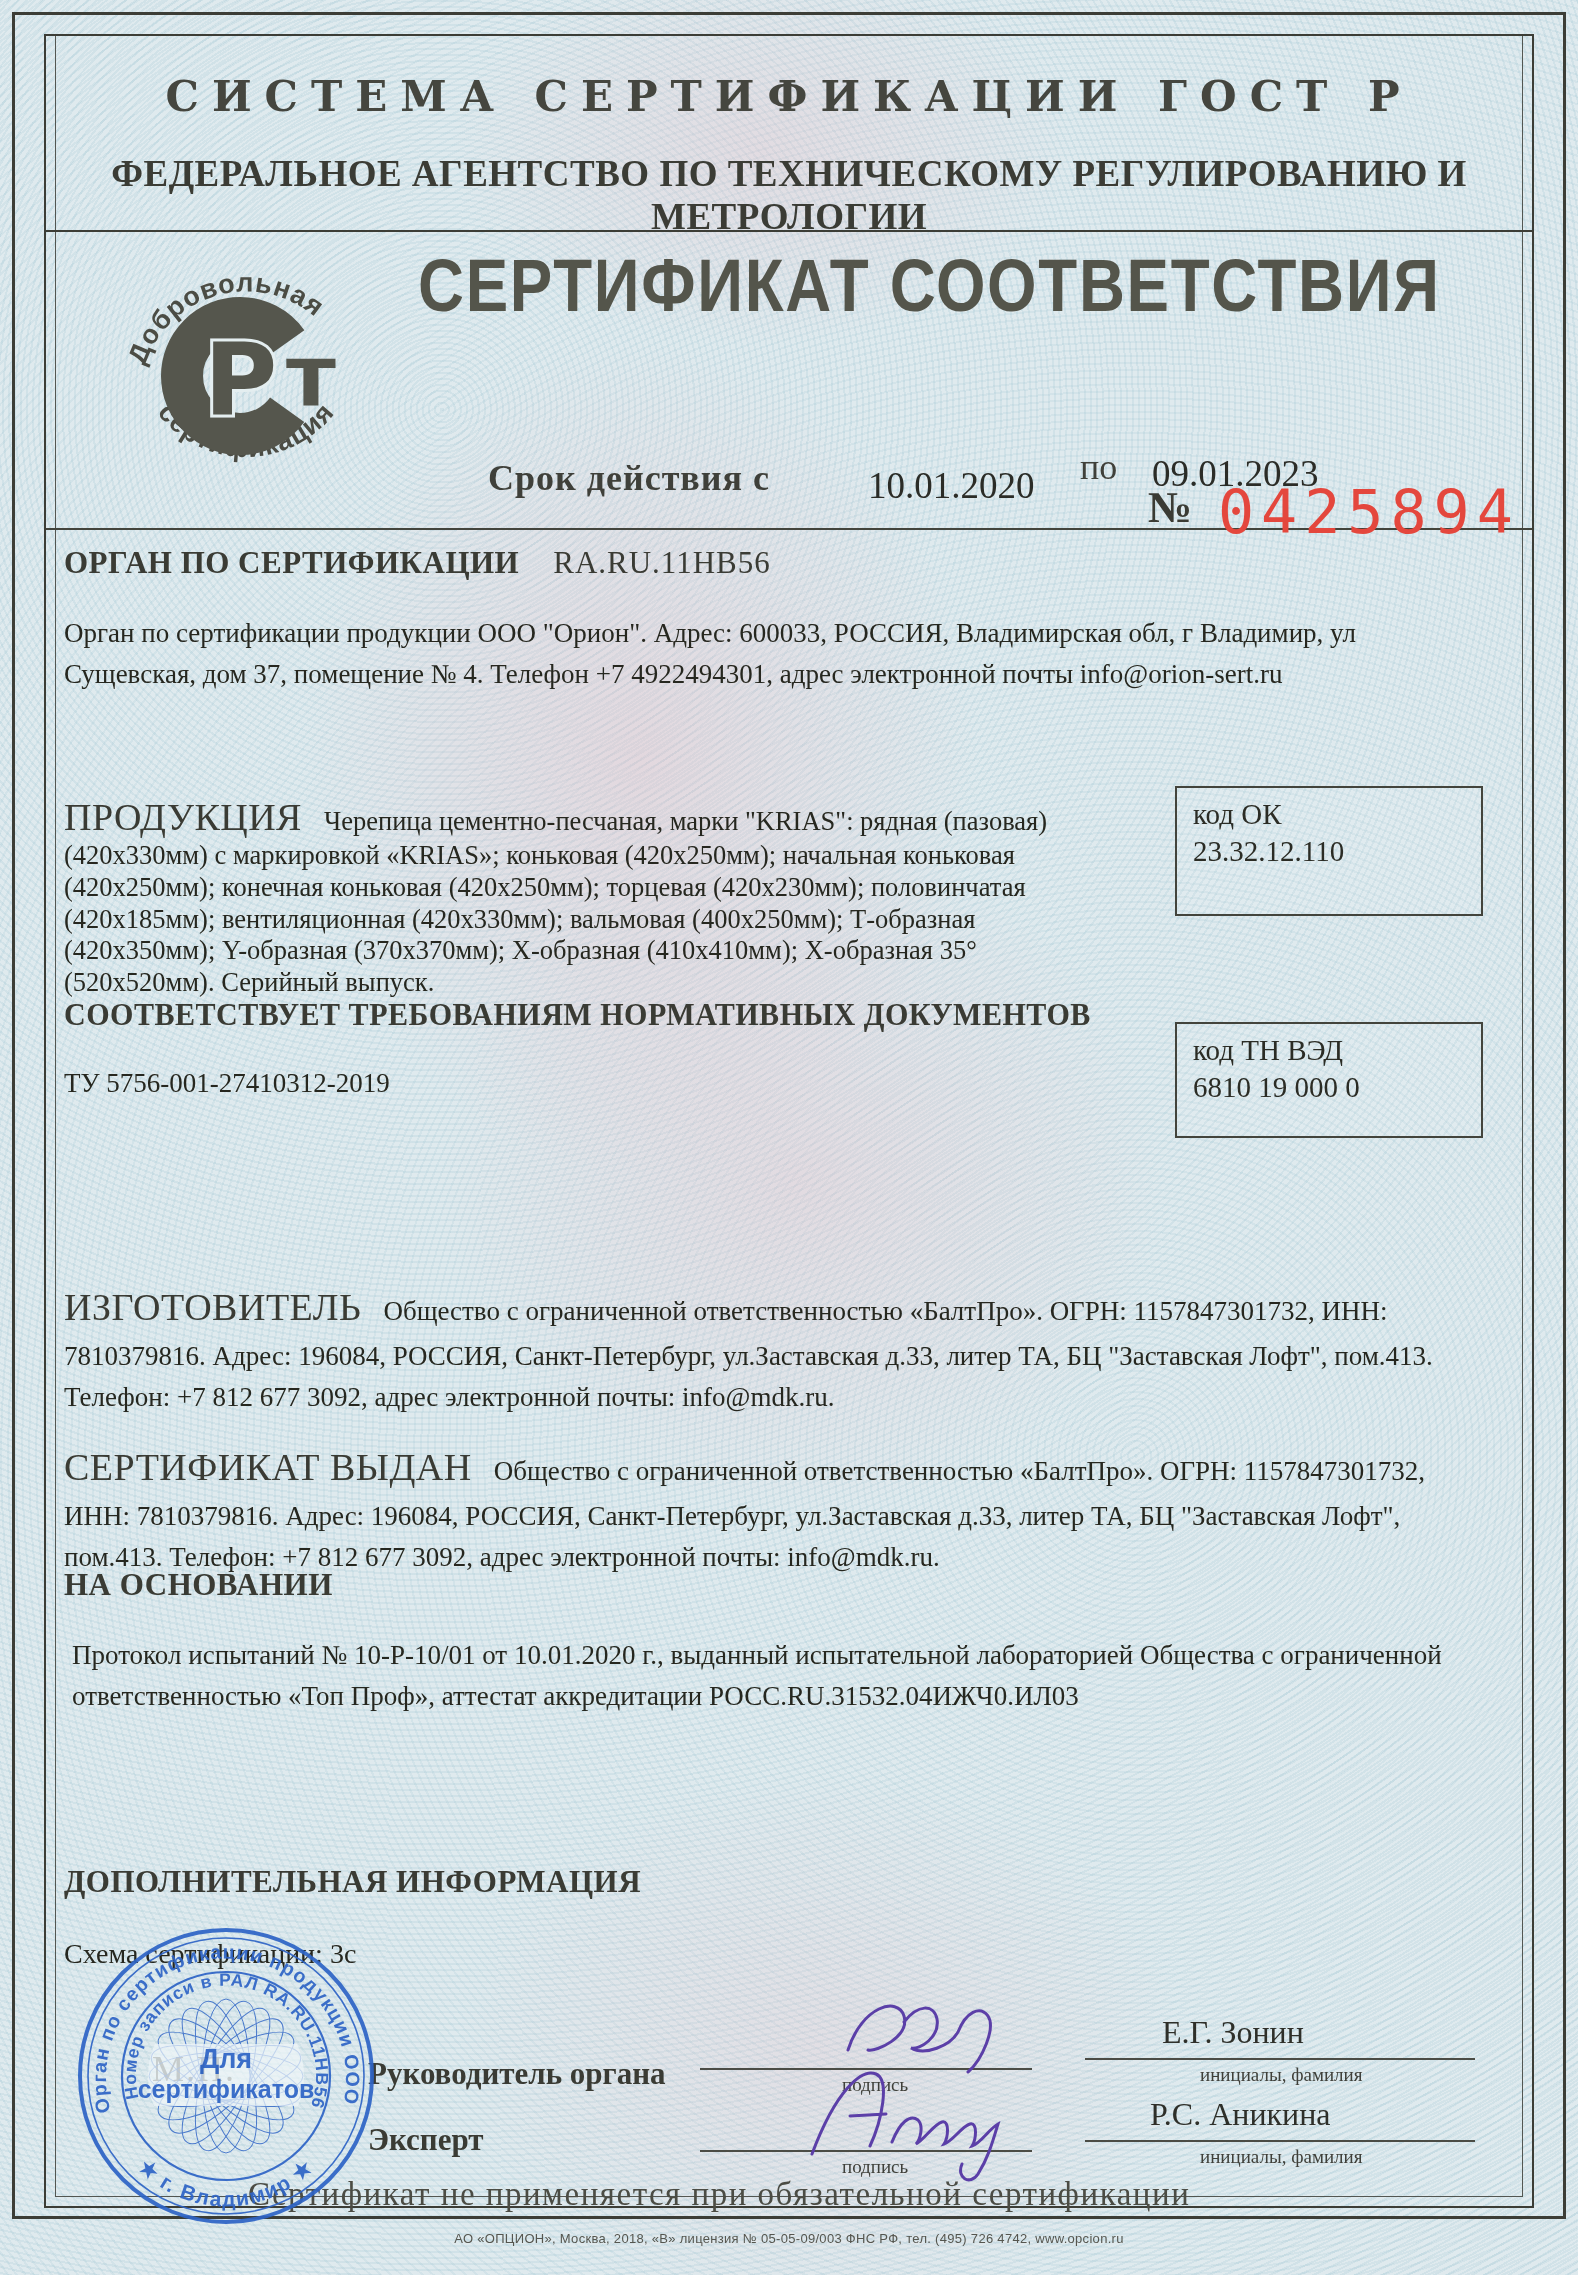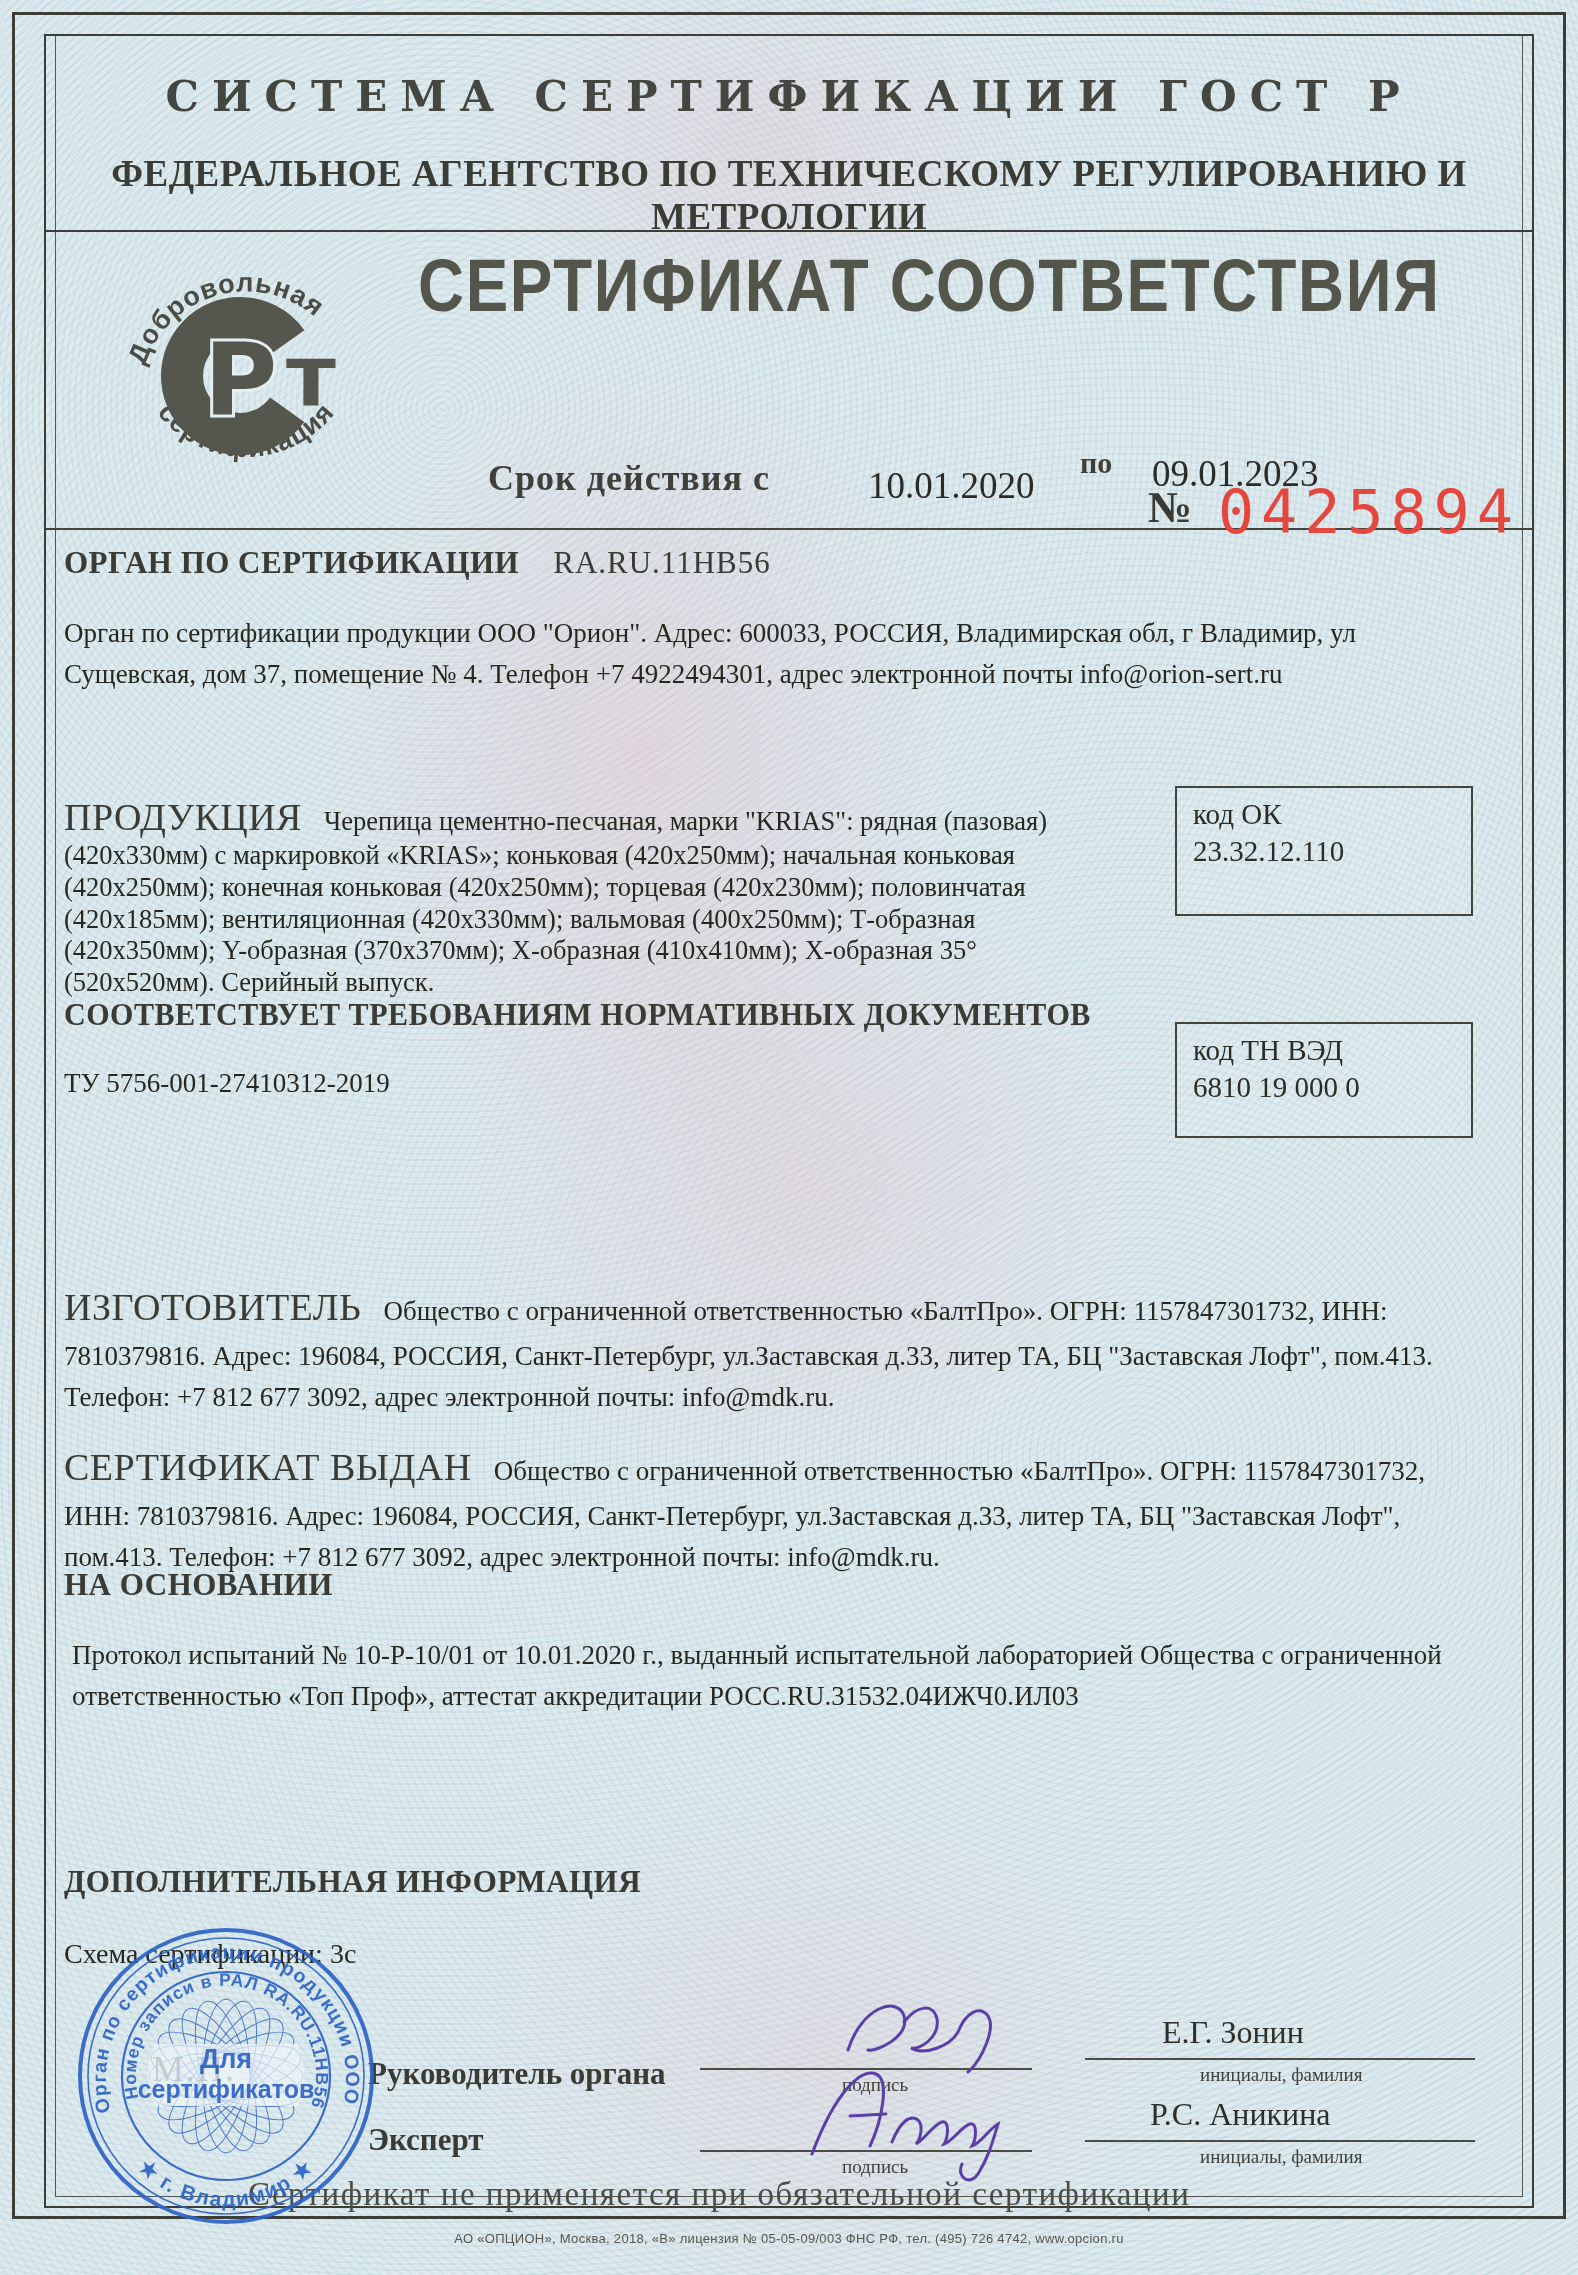--- a/index.html
+++ b/index.html
@@ -28,30 +28,30 @@
     font-family:"DejaVu Serif", serif; font-weight:bold; font-size:42px; letter-spacing:13px; color:#45463f;}
   .hdr2{left:0; right:0; top:152px; text-align:center;
     font-family:"Liberation Serif", serif; font-weight:bold; font-size:37px; color:#3b3c35; letter-spacing:0.5px;}
   .doc-title{left:418px; top:243px; font-family:"Liberation Sans", sans-serif; font-weight:700;
     font-size:74px; letter-spacing:2px; color:#54554b; transform:scaleX(0.86); transform-origin:0 50%; white-space:nowrap;}
   .num-line{left:488px; top:396px; font-size:38px; color:#2e2f29; white-space:nowrap;}
   .num-line .no{font-size:42px;}
   .num-line .val{margin-left:38px; letter-spacing:1px;}
   .term-label{left:488px; top:457px; font-weight:bold; font-size:36px; color:#3f403a; letter-spacing:1px;}
   .date-from{left:868px; top:464px; font-size:37px;}
-  .term-po{left:1080px; top:446px; font-weight:bold; font-size:30px; color:#3f403a;}
+  .term-po{left:1080px; top:446px; font-weight:normal; font-size:36px; color:#3f403a;}
   .date-to{left:1152px; top:452px; font-size:37px;}
   .blank-no{left:1148px; top:482px; font-size:44px; font-weight:bold; color:#3a3b34;}
   .blank-num{left:1218px; top:477px; font-family:"DejaVu Sans Mono", monospace; font-size:60px;
     letter-spacing:7px; color:#e4473d;}
   
   .sec-h{font-weight:bold; font-size:31px; color:#3a3b34; letter-spacing:0.5px; white-space:nowrap;}
   .inline-h{font-weight:normal; font-size:38px; color:#3a3b34; letter-spacing:0.5px; margin-right:22px;}
   .body-t{font-size:27px; line-height:1.5; color:#26271f;}
-  .code-box{border:2px solid #43443c; padding:8px 0 10px 16px; font-size:29px; line-height:1.28; color:#2b2c25; background:rgba(255,255,255,0.06);}
+  .code-box{border:2px solid #43443c; padding:8px 10px 10px 16px; font-size:29px; line-height:1.28; color:#2b2c25; background:rgba(255,255,255,0.06);}
   
   .organ-h{left:64px; top:545px;}
   .organ-reg{margin-left:34px; font-weight:normal; letter-spacing:1px;}
   .organ-b{left:64px; top:586px; width:1400px;}
   .prod-p{left:64px; top:768px; width:1048px; font-size:26.5px; line-height:1.2;}
   .codeok{left:1175px; top:786px; width:278px; height:108px;}
   .compl-h{left:64px; top:997px;}
   .compl-b{left:64px; top:1036px; width:1080px;}
   .tnved{left:1175px; top:1022px; width:278px; height:94px;}
   .manuf-p{left:64px; top:1252px; width:1428px;}

